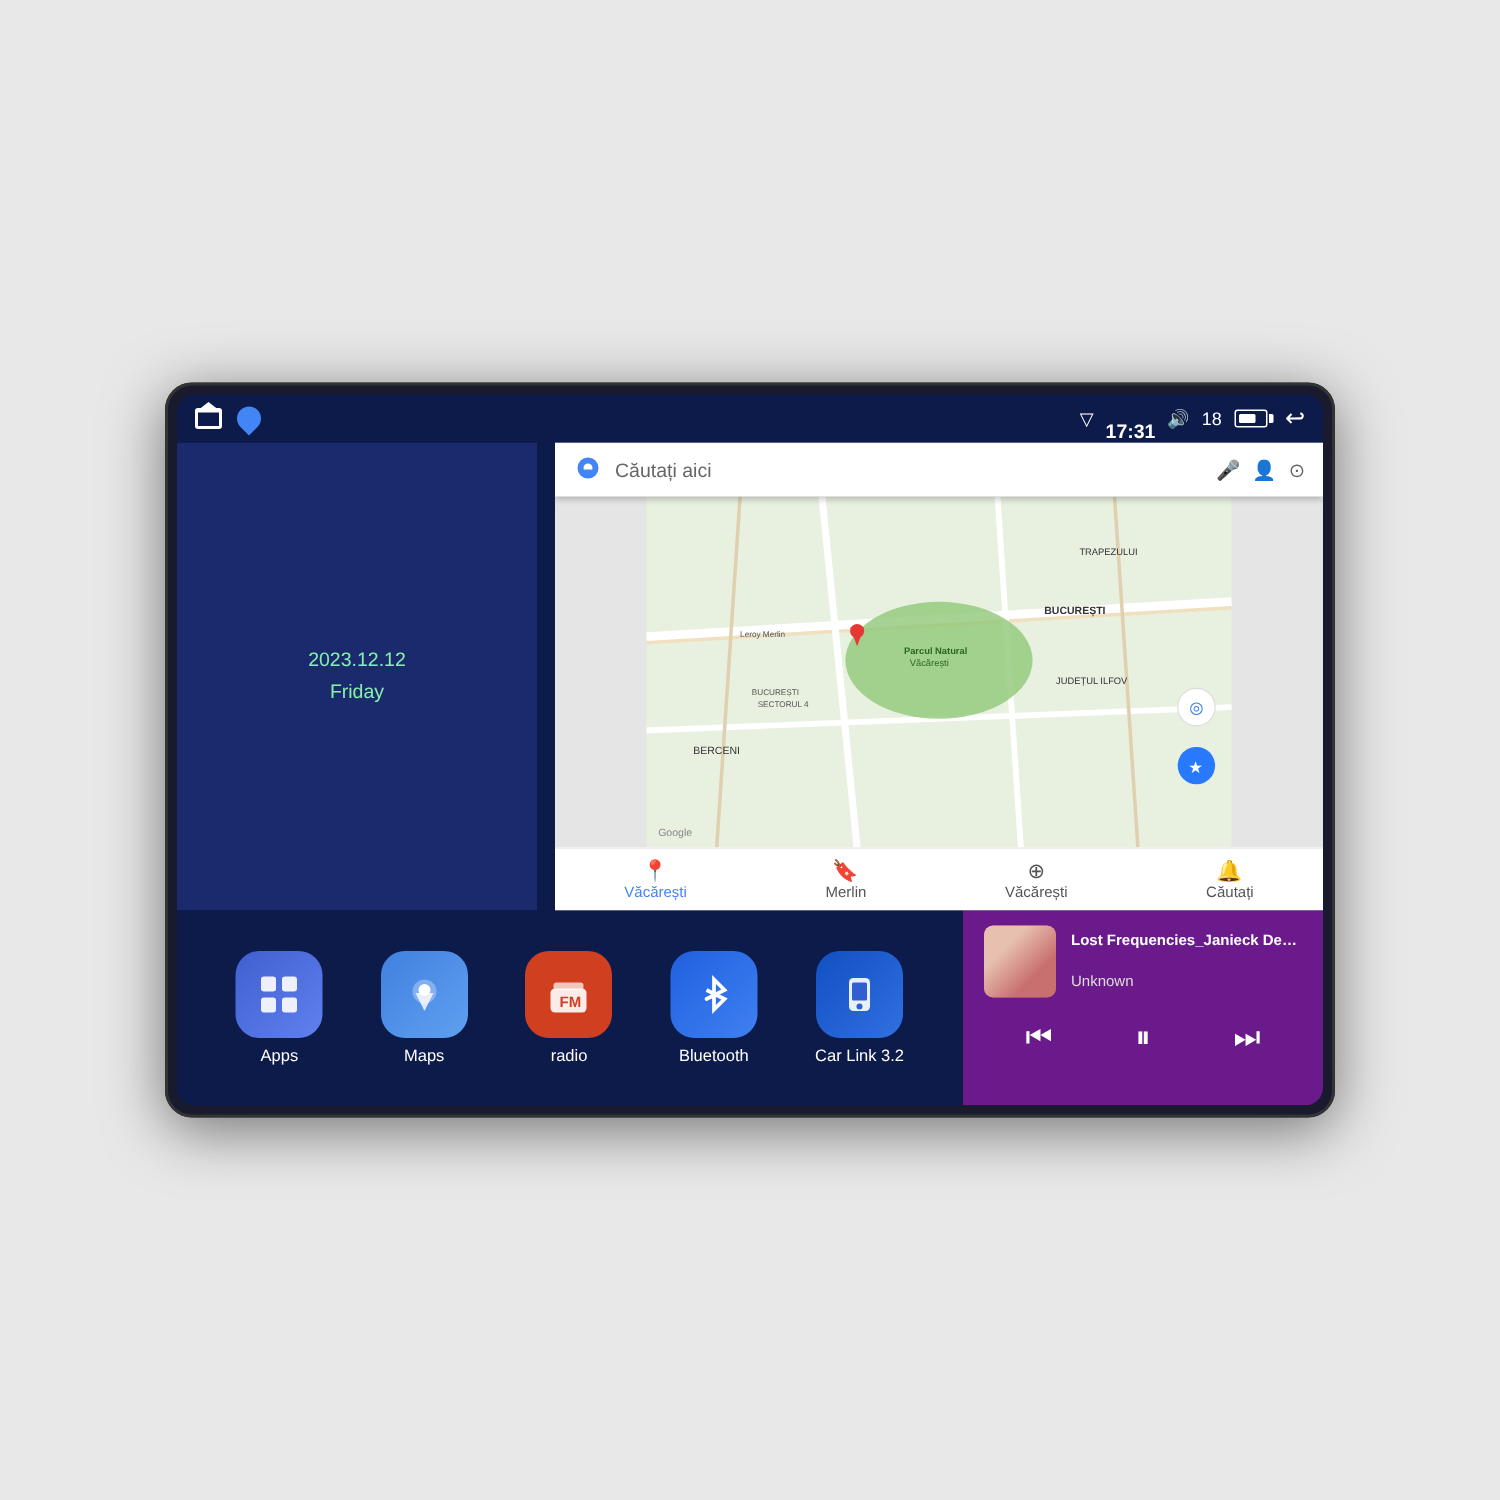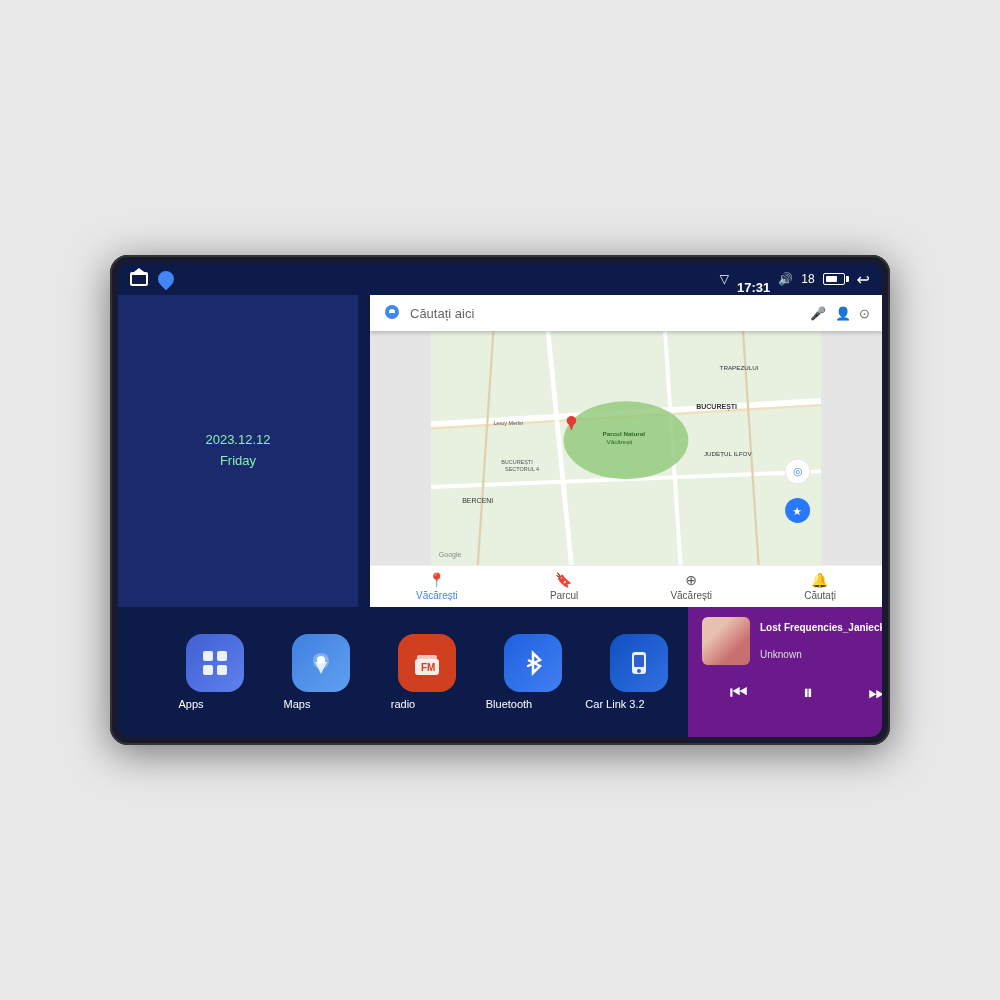--- a/index.html
+++ b/index.html
@@ -235,21 +235,20 @@
     }
 
     .app-icon-circle {
       width: 58px;
       height: 58px;
       border-radius: 16px;
       display: flex;
       align-items: center;
       justify-content: center;
       font-size: 26px;
-      margin-left: 48px;
     }
 
     .app-label {
       font-size: 11px;
       color: #fff;
       text-align: right;
     }
 
     
     .music-player {
@@ -457,21 +456,21 @@
             </svg>
           </div>
 
           <div class="map-bottom-bar">
             <div class="map-tab">
               <span class="map-tab-icon">📍</span>
               <span>Văcărești</span>
             </div>
             <div class="map-tab" style="color:#555;">
               <span class="map-tab-icon">🔖</span>
-              <span>Parcul</span>
+              <span>Merlin</span>
             </div>
             <div class="map-tab" style="color:#555;">
               <span class="map-tab-icon">⊕</span>
               <span>Văcărești</span>
             </div>
             <div class="map-tab" style="color:#555;">
               <span class="map-tab-icon">🔔</span>
               <span>Căutați</span>
             </div>
           </div>

